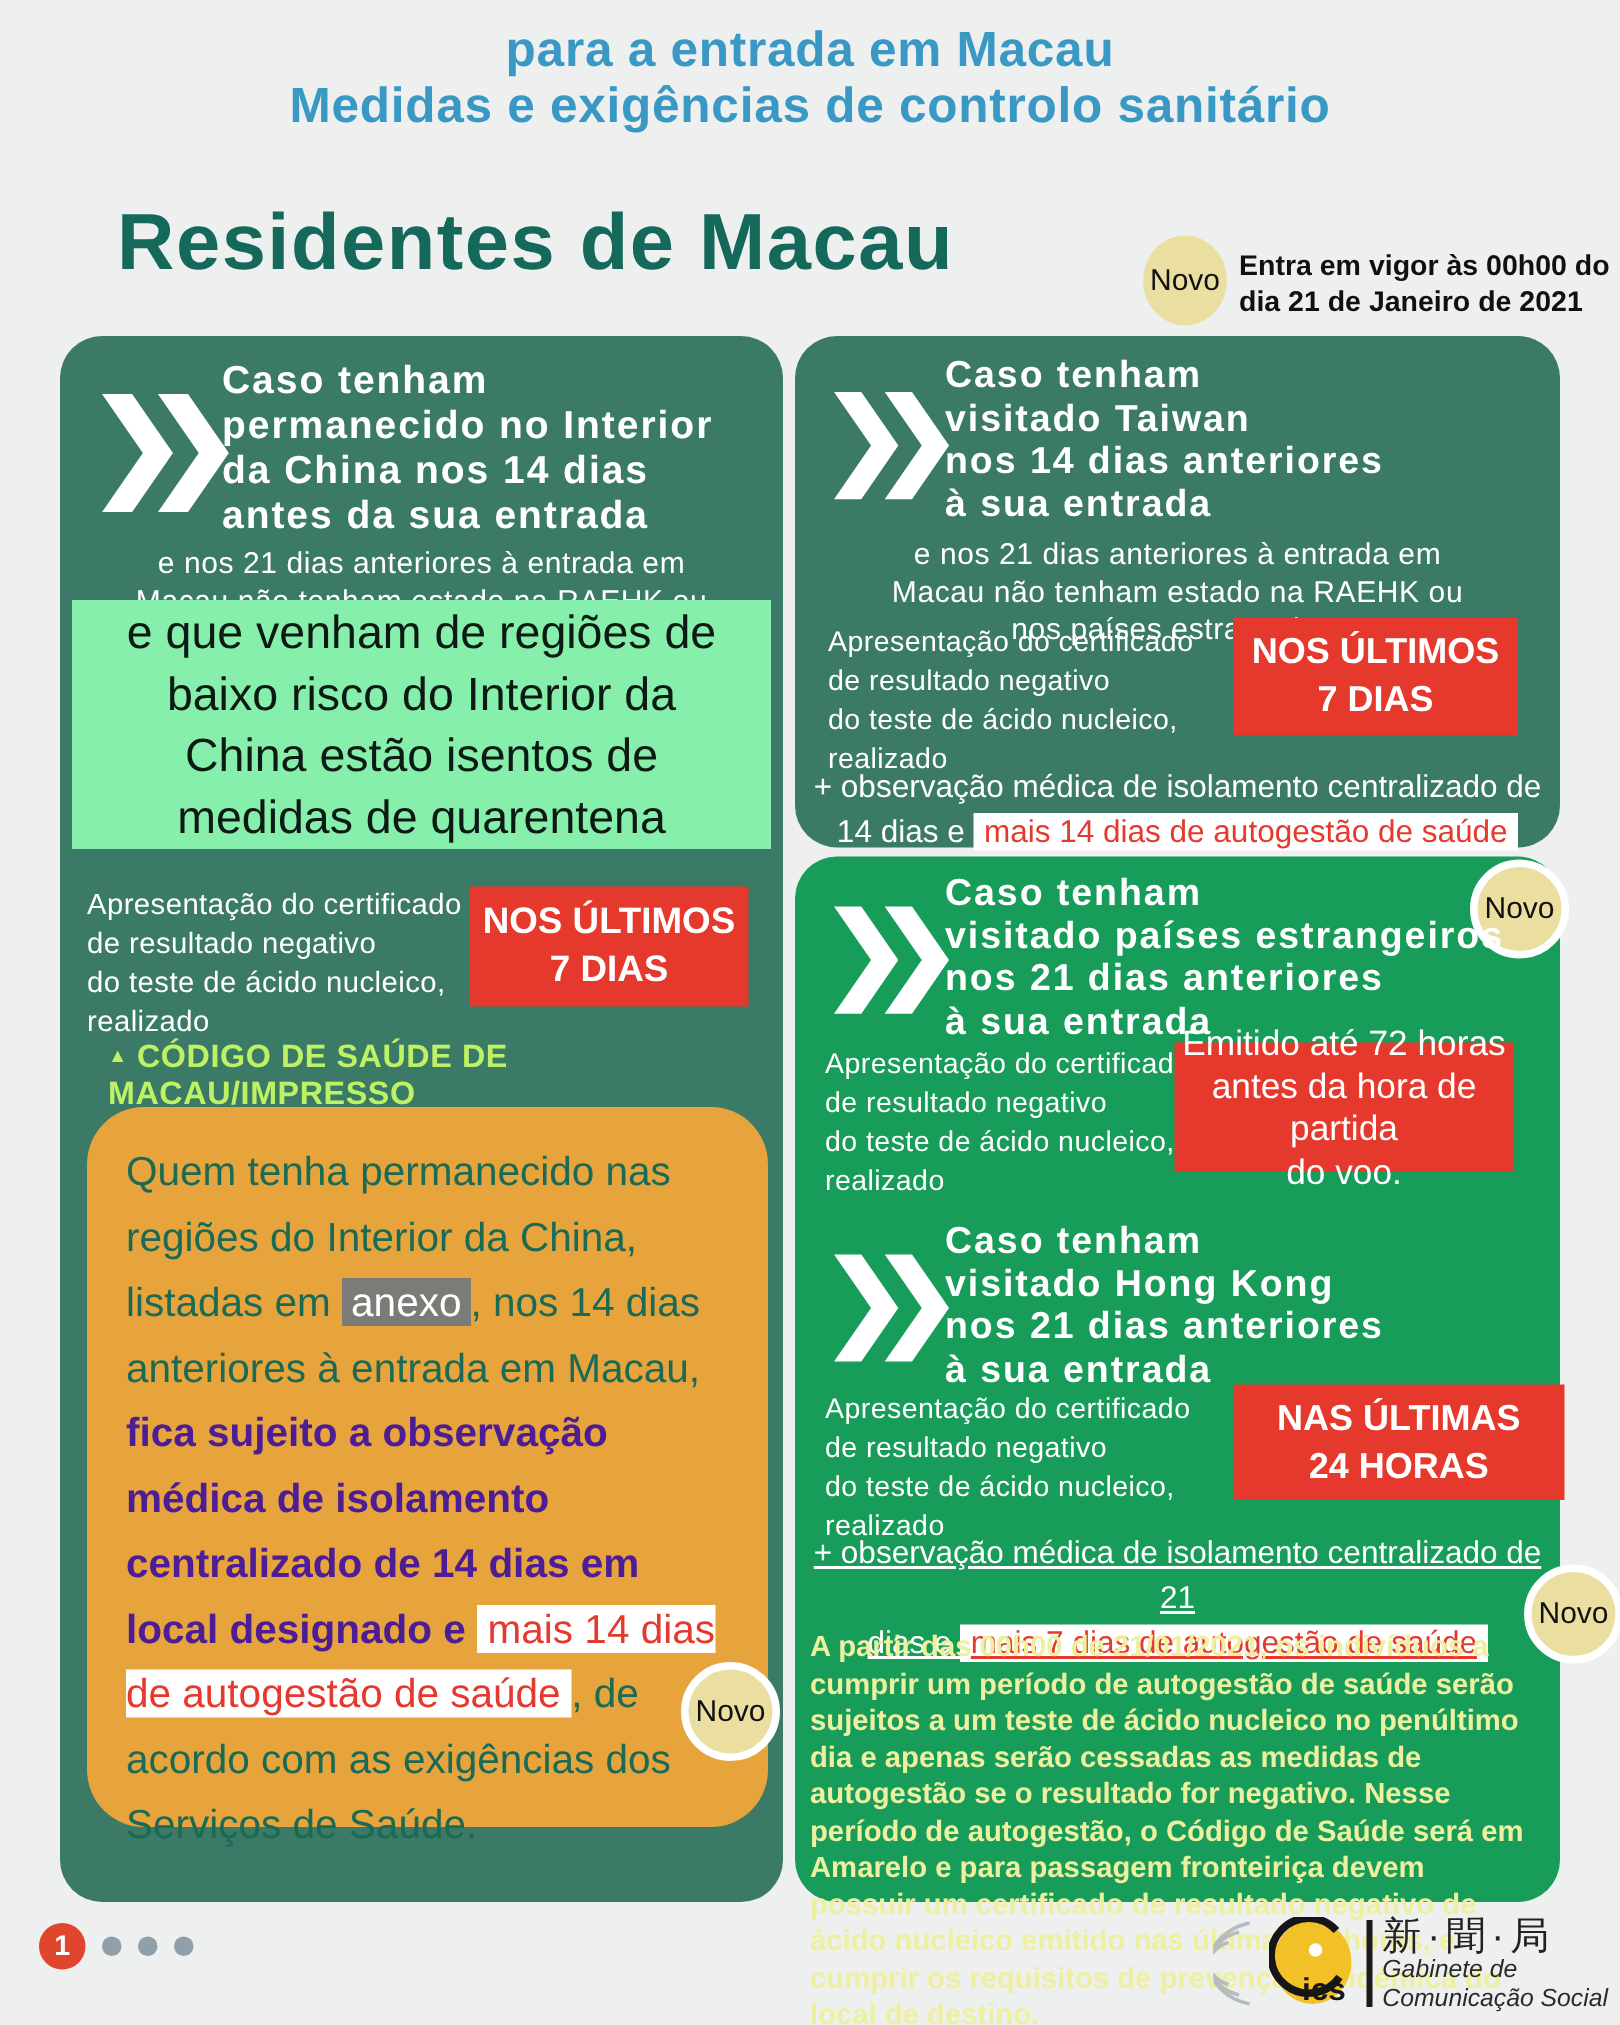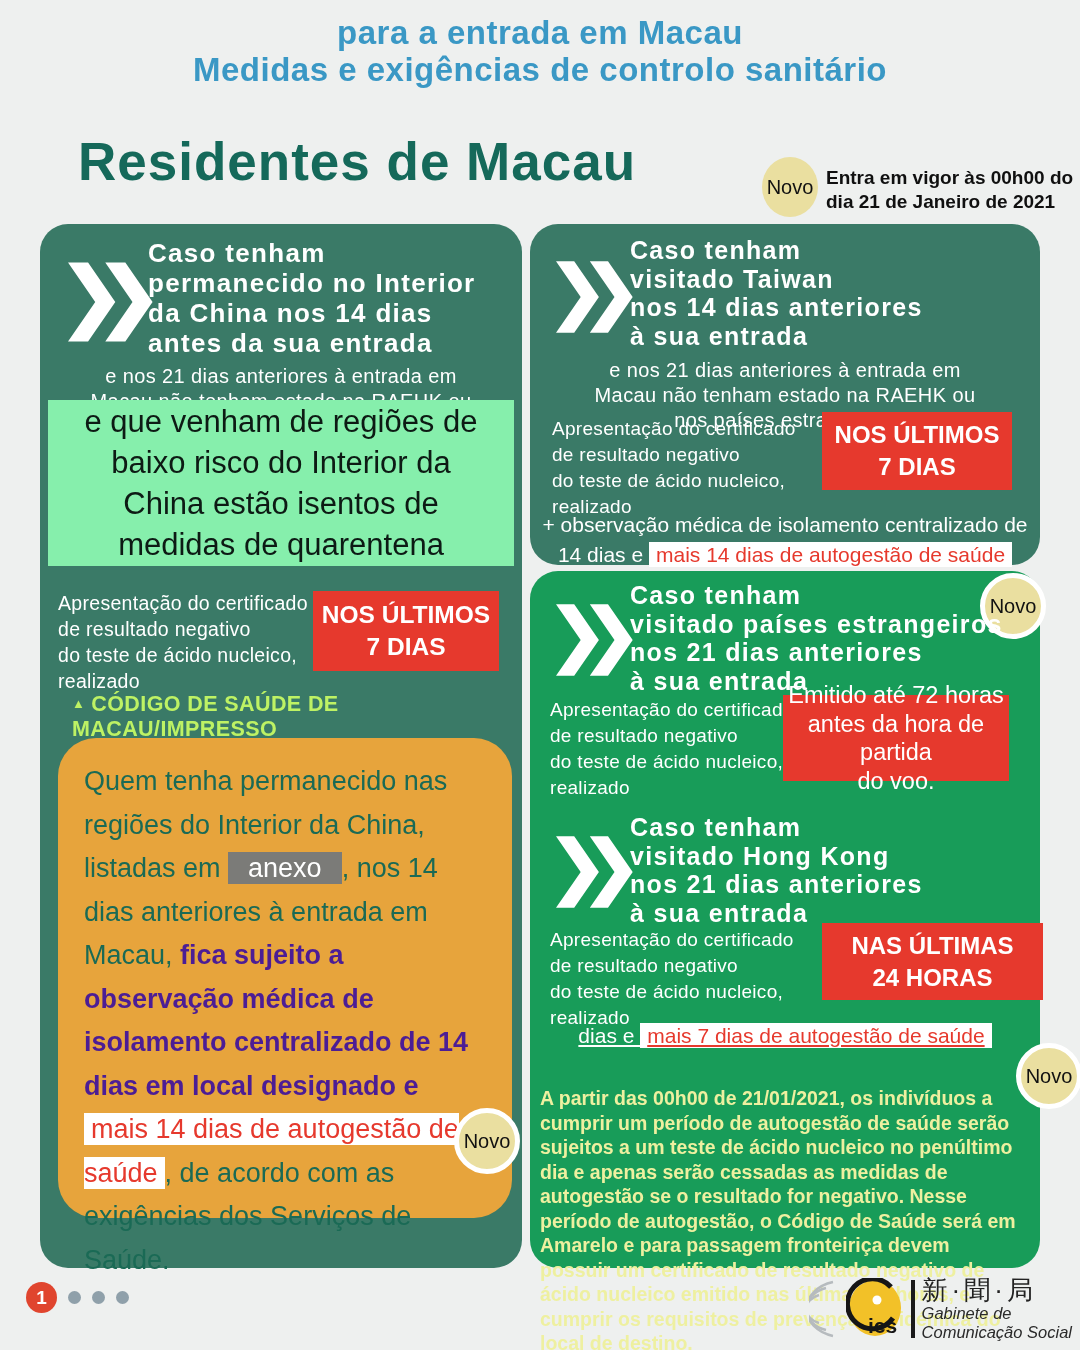--- a/index.html
+++ b/index.html
@@ -37,21 +37,21 @@
   .exemption{left:8px;top:176px;width:466px;height:166px;background:#86efac;
              display:flex;align-items:center;justify-content:center;}
   .exemption-inner{width:420px;text-align:center;color:#0d1a14;font-size:31px;line-height:41px;}
 
   .code-note{left:20px;top:468px;color:#bef264;font-weight:bold;font-size:21.5px;letter-spacing:0.4px;margin-left:12px;}
   .tri{font-size:13px;vertical-align:3px;margin-right:6px;}
 
   .orange{left:18px;top:514px;width:454px;height:480px;border-radius:38px;background:#e7a43c;
           padding:22px 26px;box-sizing:border-box;font-size:27px;line-height:43.5px;color:#1a6a55;}
   .seg-bold{color:#4c1d95;font-weight:bold;}
-  .anexo{background:#7b7b78;color:#fff;padding:1px 20px;}
+  .anexo{background:#7b7b78;color:#fff;padding:1px 6px;}
 
   .novo-ring{width:56px;height:56px;border-radius:50%;background:#eadfa0;border:5px solid #fff;
              display:flex;align-items:center;justify-content:center;font-size:20px;color:#111;box-sizing:content-box;}
 
   .note{left:10px;top:515px;width:484px;color:#eef0a0;font-weight:bold;font-size:19.5px;line-height:24.5px;}
 
   
   .pgnum{left:26px;top:1282px;width:31px;height:31px;border-radius:50%;background:#e0452e;color:#fff;
          font-weight:bold;font-size:19px;display:flex;align-items:center;justify-content:center;}
   .dot{top:1291px;width:13px;height:13px;border-radius:50%;background:#8fa0aa;}
@@ -188,20 +188,21 @@
       <div>Apresentação do certificado</div>
       <div>de resultado negativo</div>
       <div>do teste de ácido nucleico,</div>
       <div>realizado</div>
     </div>
     <div class="abs redbox boldtxt" style="left:292px;top:352px;width:221px;height:77px;font-size:24px;line-height:32px;">
       <div>NAS ÚLTIMAS</div>
       <div>24 HORAS</div>
     </div>
     <div class="abs obs" style="top:450px;">
+      <div class="u">+ observação médica de isolamento centralizado de 21</div>
       <div>
         <span class="u">dias e </span><span class="hl-red u">mais 7 dias de autogestão de saúde</span>
       </div>
     </div>
     <div class="abs novo-ring" style="left:486px;top:472px;">Novo</div>
 
     <div class="abs note">A partir das 00h00 de 21/01/2021, os indivíduos a cumprir um período de autogestão de saúde serão sujeitos a um teste de ácido nucleico no penúltimo dia e apenas serão cessadas as medidas de autogestão se o resultado for negativo. Nesse período de autogestão, o Código de Saúde será em Amarelo e para passagem fronteiriça devem possuir um certificado de resultado negativo de ácido nucleico emitido nas últimas 48 horas, e cumprir os requisitos de prevenção epidémica do local de destino.</div>
   </div>
 
   <div class="abs pgnum">1</div>

